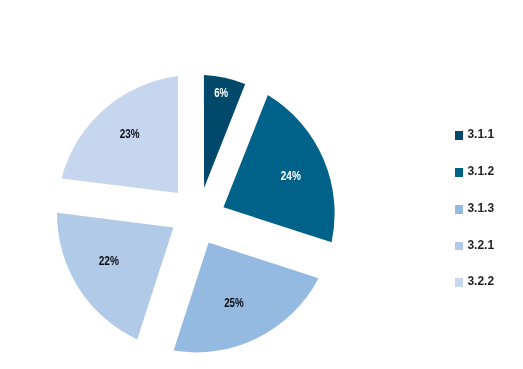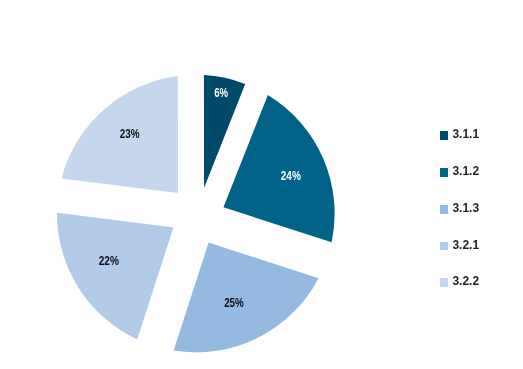--- a/index.html
+++ b/index.html
@@ -26,21 +26,21 @@
     top: 0;
   }
   .slice-label {
     font-family: "Liberation Sans", sans-serif;
     font-size: 12.5px;
     font-weight: bold;
     text-anchor: middle;
   }
   #legend {
     position: absolute;
-    left: 0;
+    left: 15px;
     top: 0;
     width: 476px;
     height: 369px;
     pointer-events: none;
   }
   .legend-item {
     position: absolute;
     left: 440px;
     height: 12px;
     pointer-events: auto;

